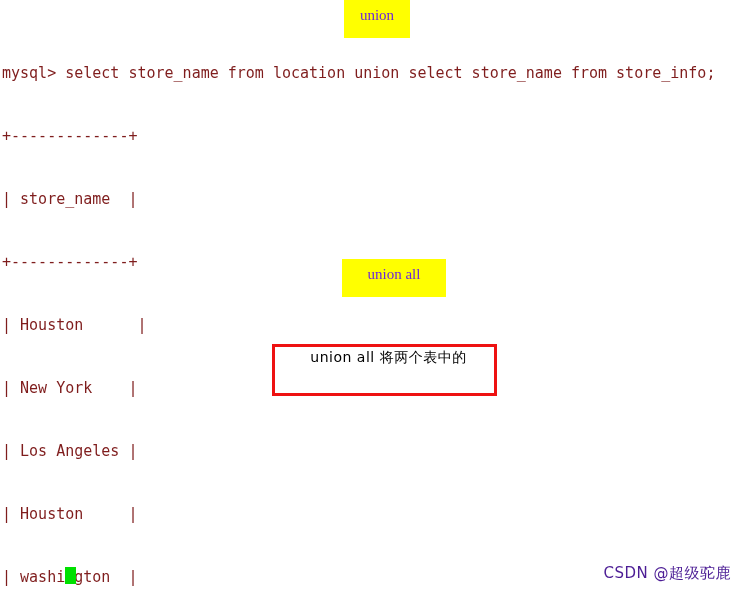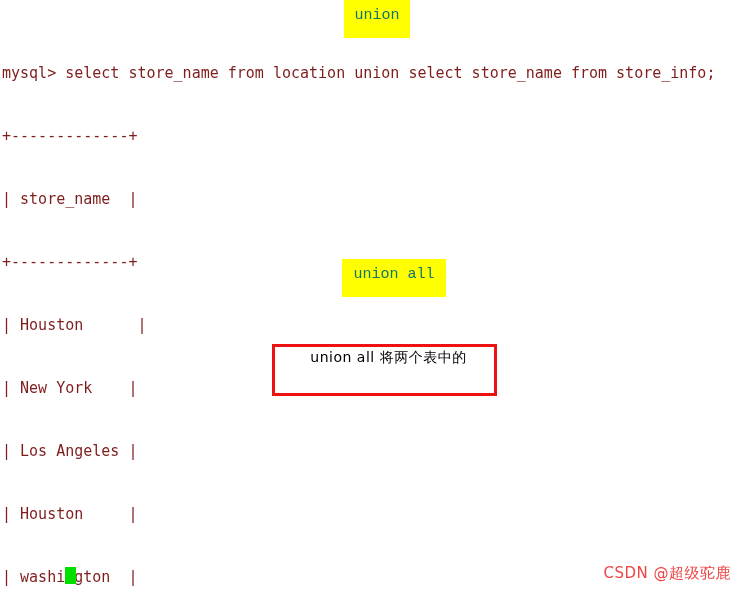--- a/index.html
+++ b/index.html
@@ -41,24 +41,24 @@
   .highlight-box {
     position: absolute;
     background: #ffff00;
     z-index: 5;
   }
   .highlight-box .hl-text {
     position: absolute;
     left: 0;
     top: 0;
     width: 100%;
-    font-family: Liberation Mono, monospace;
+    font-family: Liberation Serif, serif;
     font-size: 15px;
     line-height: 21px;
-    color: #0f766e;
+    color: #6d28d9;
     white-space: pre;
     text-align: center;
   }
 
   
   #annotation-box {
     position: absolute;
     left: 272px;
     top: 344px;
     width: 225px;
@@ -79,21 +79,21 @@
     text-align: center;
   }
 
   
   #watermark {
     position: absolute;
     right: 8px;
     bottom: 14px;
     font-family: "DejaVu Sans", "Liberation Sans", sans-serif;
     font-size: 15px;
-    color: #ef4444;
+    color: #4c1d95;
     white-space: pre;
     z-index: 9;
     letter-spacing: 0.5px;
   }
 
   
   #cursor-block {
     position: absolute;
     left: 65px;
     top: 567px;

